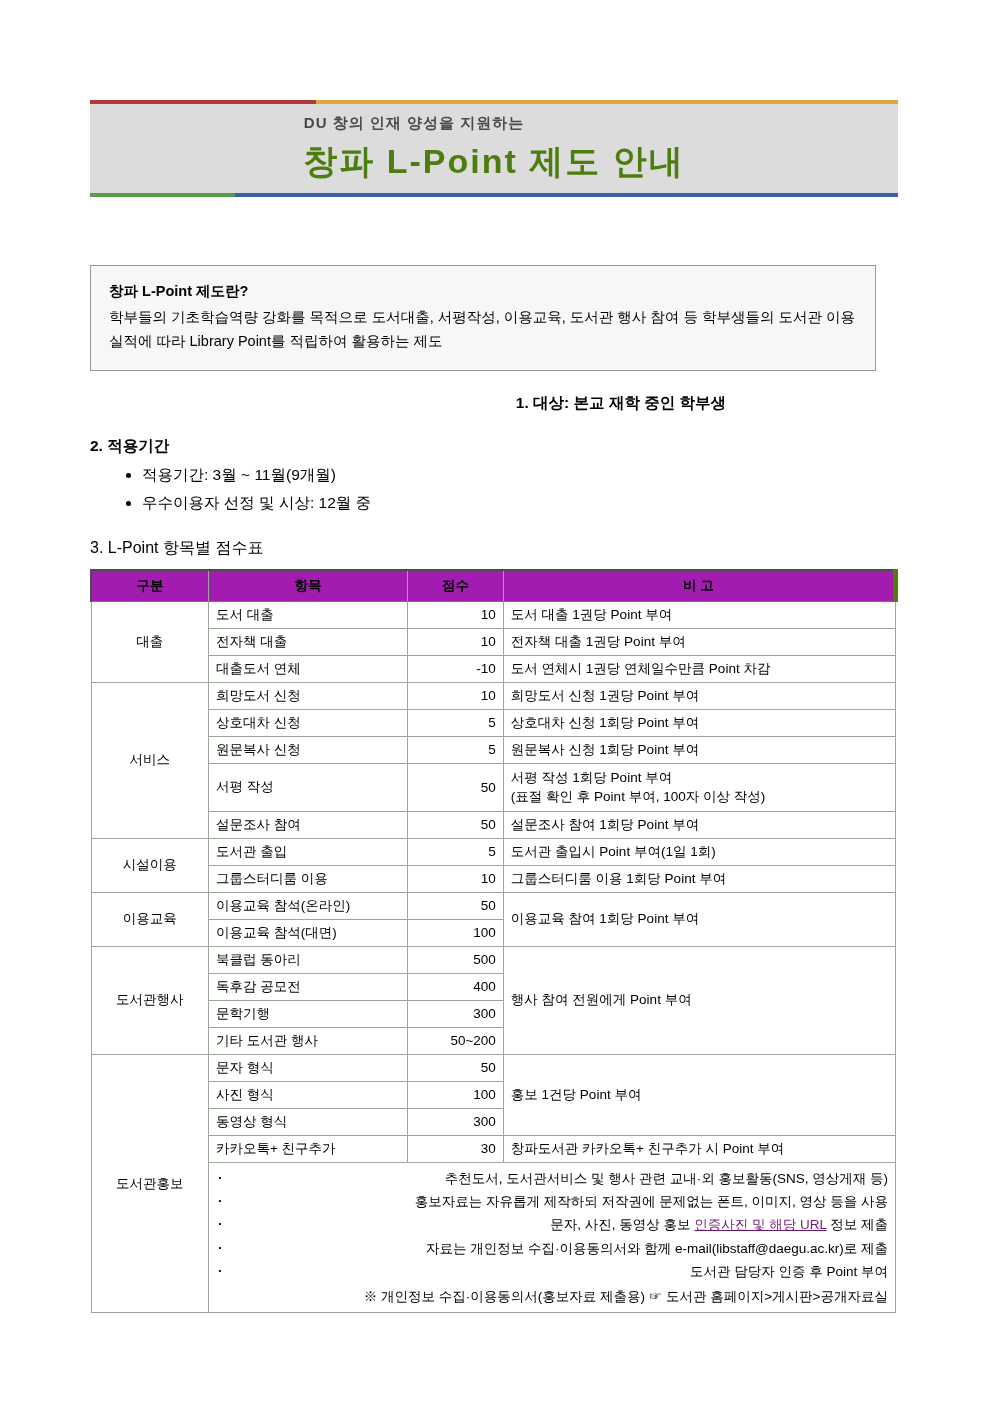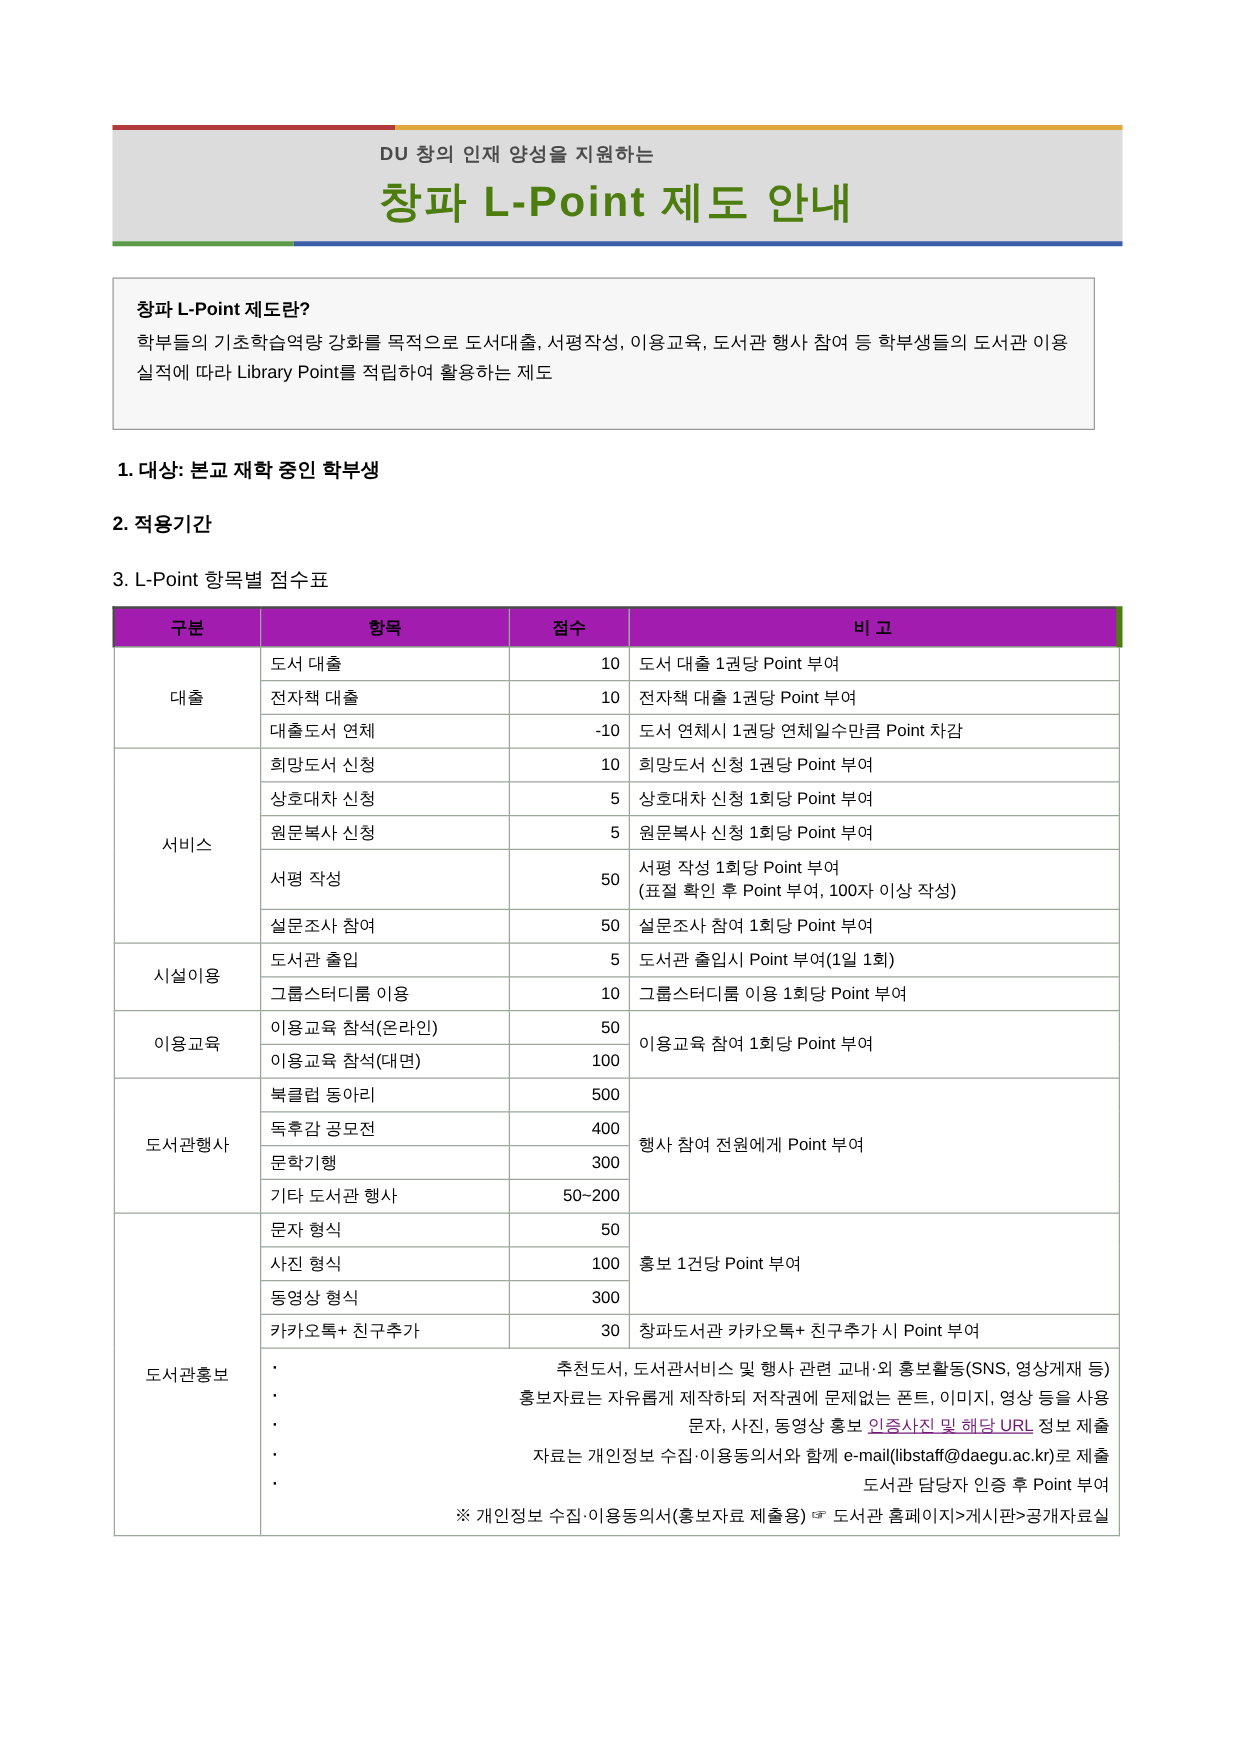--- a/index.html
+++ b/index.html
@@ -58,42 +58,42 @@
   .banner-bottomline {
     display: flex;
     height: 4px;
     width: 100%;
   }
   .banner-bottomline .seg-left { width: 18%; background: #5b9b4a; }
   .banner-bottomline .seg-right { width: 82%; background: #3b5ea8; }
 
   
   .defbox {
-    margin: 25px auto 0 auto;
+    margin: 68px auto 0 auto;
     width: 786px;
     border: 1px solid #9a9a9a;
     background: #f7f7f7;
-    padding: 14px 18px 32px 18px;
+    padding: 14px 18px 16px 18px;
     box-sizing: border-box;
     font-size: 14.5px;
     line-height: 1.65;
   }
   .defbox-title {
     font-weight: bold;
     margin-bottom: 2px;
   }
   .defbox-body { }
   .u { }
 
   
   .section {
     margin-top: 22px;
     font-size: 15.5px;
   }
-  .section-1 { margin-left: 4px; }
+  .section-1 { margin-left: 4px; text-align: right; }
   .section-title {
     font-weight: bold;
   }
   .bullets {
     margin: 8px 0 0 34px;
     padding: 0;
     list-style: none;
   }
   .bullets li {
     position: relative;
@@ -206,20 +206,24 @@
   </div>
 
   <div class="section section-1">
     <span class="section-title">1.</span>
     <span class="section-title">대상: 본교 재학 중인 학부생</span>
   </div>
 
   <div class="section">
     <span class="section-title">2.</span>
     <span class="section-title">적용기간</span>
+    <ul class="bullets">
+      <li>적용기간: 3월 ~ 11월(9개월)</li>
+      <li class="u">우수이용자 선정 및 시상: 12월 중</li>
+    </ul>
   </div>
 
   <div class="section section-3">
     <span>3.</span>
     <span>L-Point 항목별 점수표</span>
   </div>
 
   <table class="points">
     <colgroup>
       <col style="width:118px">

